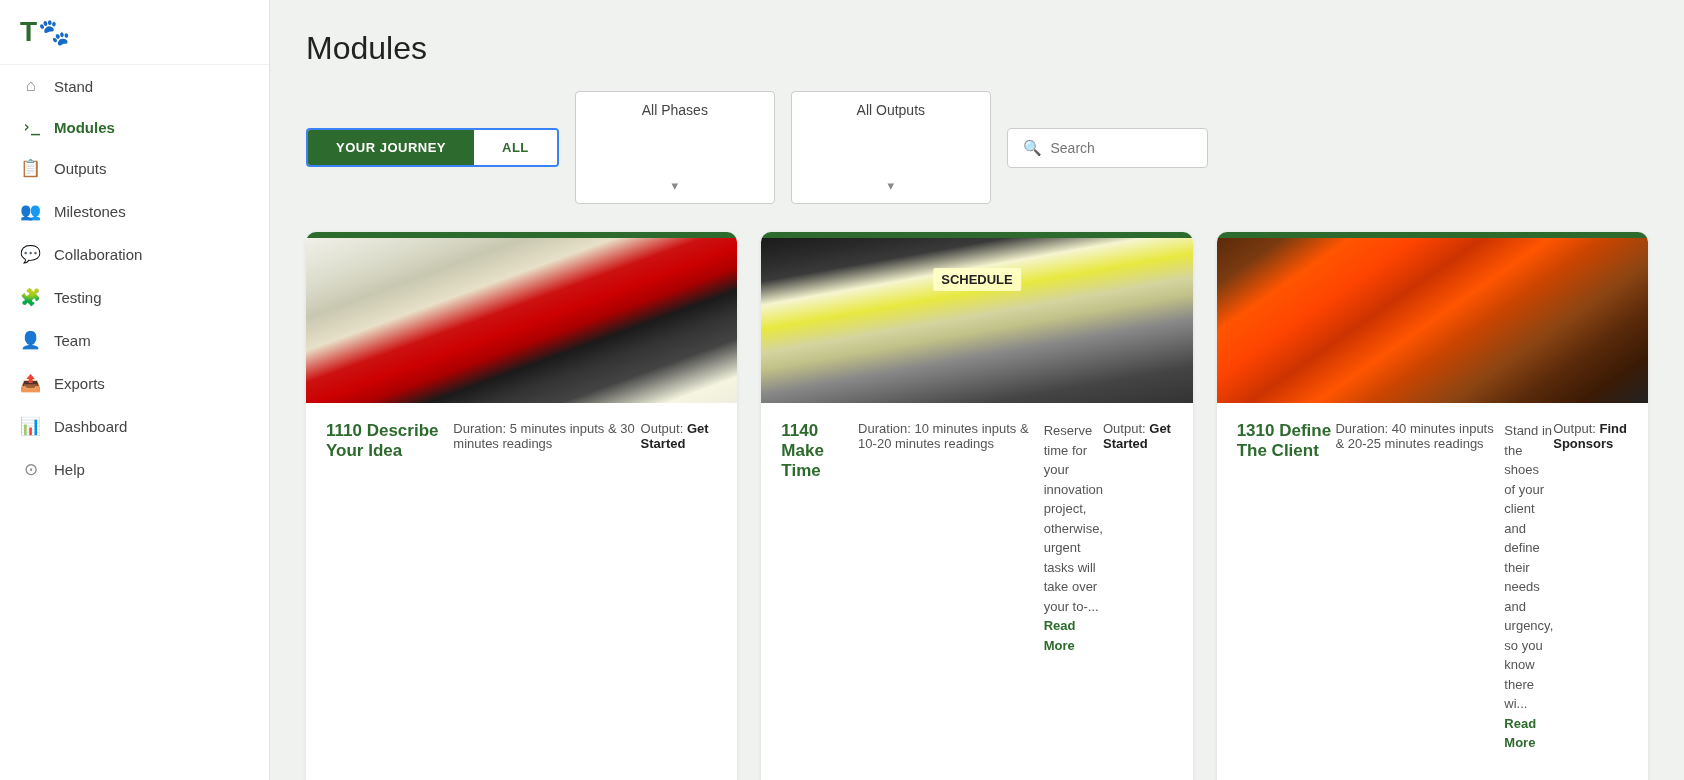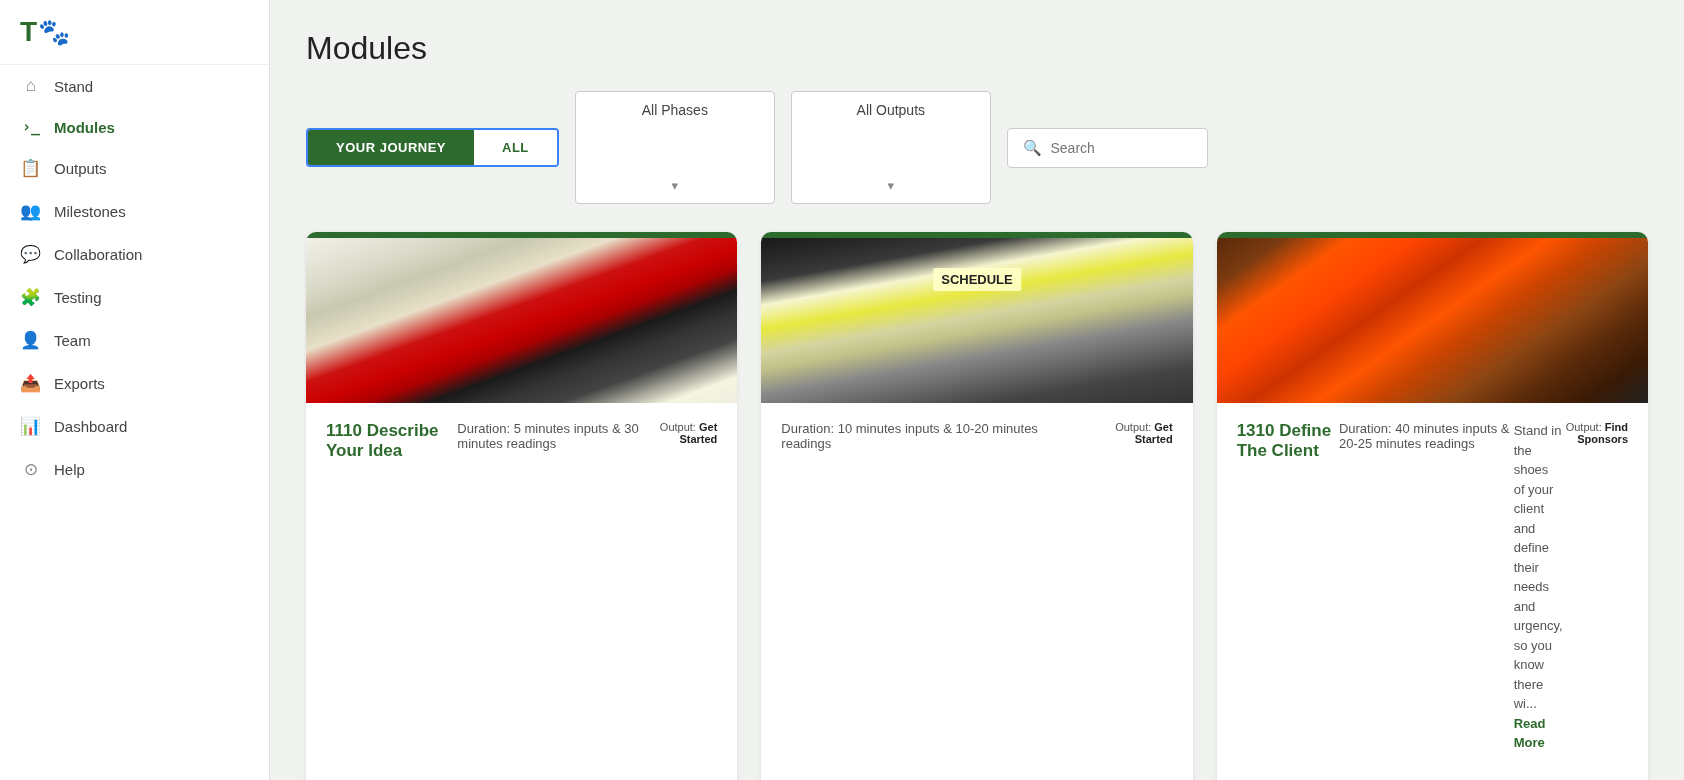--- a/index.html
+++ b/index.html
@@ -220,24 +220,23 @@
       flex: 1;
       margin-bottom: 12px;
     }
     .read-more {
       color: #2d6a2d;
       font-weight: 600;
       cursor: pointer;
       font-size: 13px;
     }
     .card-output {
-      font-size: 11px;
+      font-size: 13px;
       color: #555;
       margin-bottom: 10px;
-      text-align: right;
     }
     .card-output strong { color: #222; }
     .card-footer {
       display: flex;
       align-items: center;
       gap: 12px;
       padding: 8px 20px 16px 20px;
     }
     .toggle {
       width: 48px; height: 26px;
@@ -374,21 +373,26 @@
           <span class="toggle-label">IN</span>
         </div>
       </div>
 
       <div class="module-card">
         <div class="card-top-bar"></div>
         <div class="card-image img-laptop" style="background: linear-gradient(170deg, #1a1a1a 0%, #2a2a2a 10%, #3a3a3a 18%, #f5f5d0 28%, #e8e840 38%, #d4d4a0 48%, #c0c088 55%, #888 65%, #666 75%, #444 85%, #333 100%); height:165px; position:relative;">
           <div style="position:absolute;top:30px;left:50%;transform:translateX(-50%);font-size:13px;font-weight:900;color:#222;background:rgba(255,255,200,0.9);padding:4px 8px;border-radius:2px;white-space:nowrap;">SCHEDULE</div>
         </div>
         <div class="card-body">
+          <div class="card-title">1140 Make Time</div>
           <div class="card-duration">Duration: 10 minutes inputs &amp; 10-20 minutes readings</div>
+          <div class="card-desc">
+            <span>Reserve time for your innovation project, otherwise,  urgent tasks will take over your to-...</span>
+            <span class="read-more">Read More</span>
+          </div>
           <div class="card-output">
             <span>Output:</span>
             <strong>Get Started</strong>
           </div>
         </div>
         <div class="card-footer">
           <div class="toggle"></div>
           <span class="toggle-label">IN</span>
         </div>
       </div>

